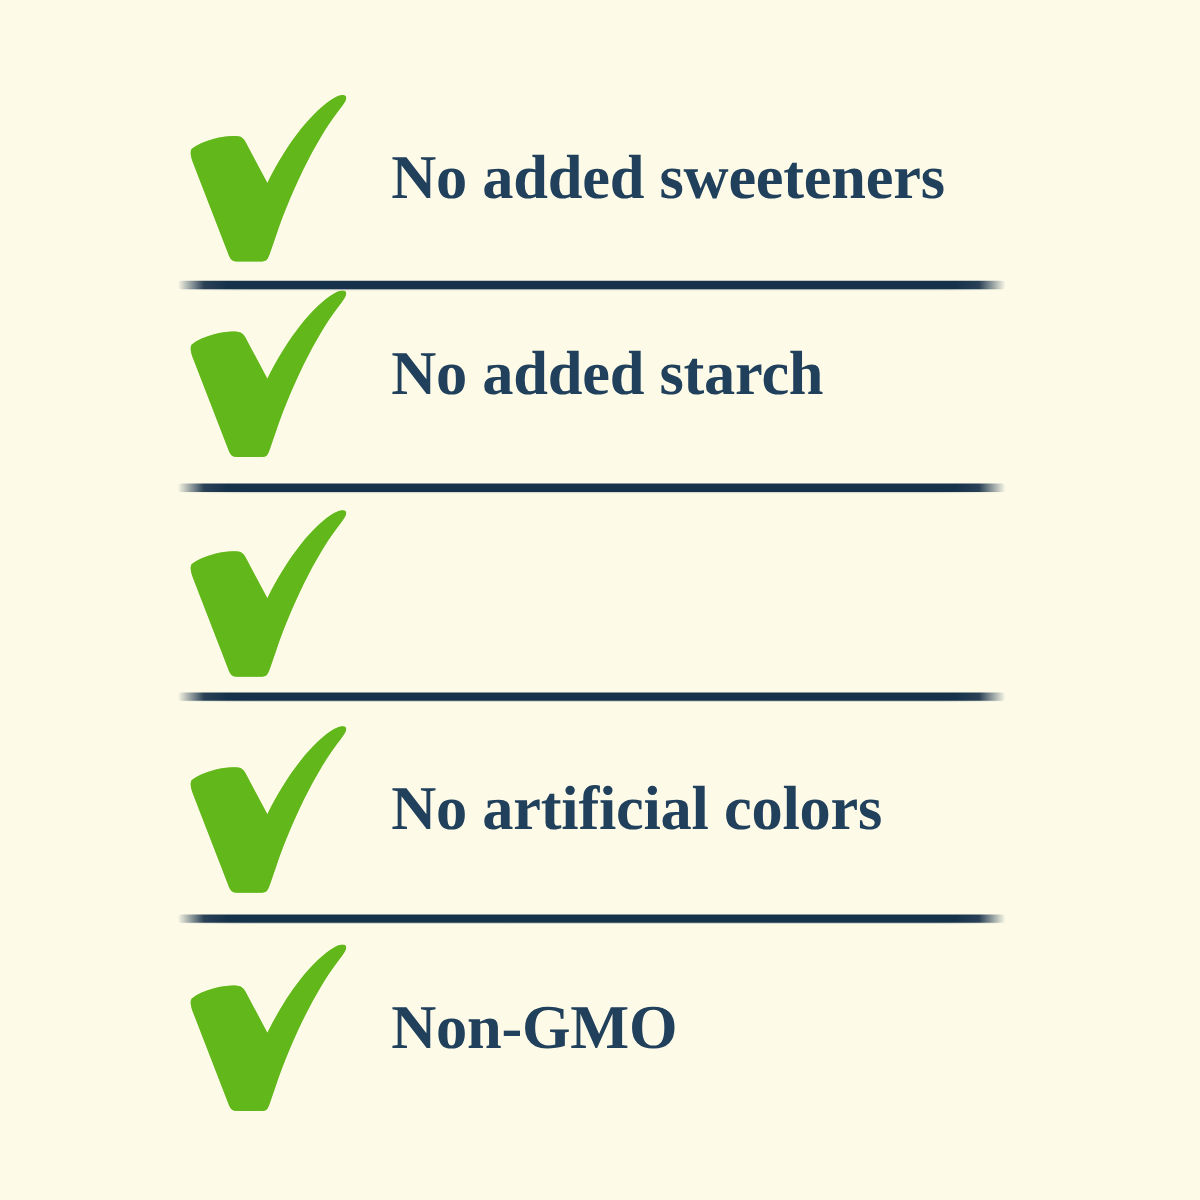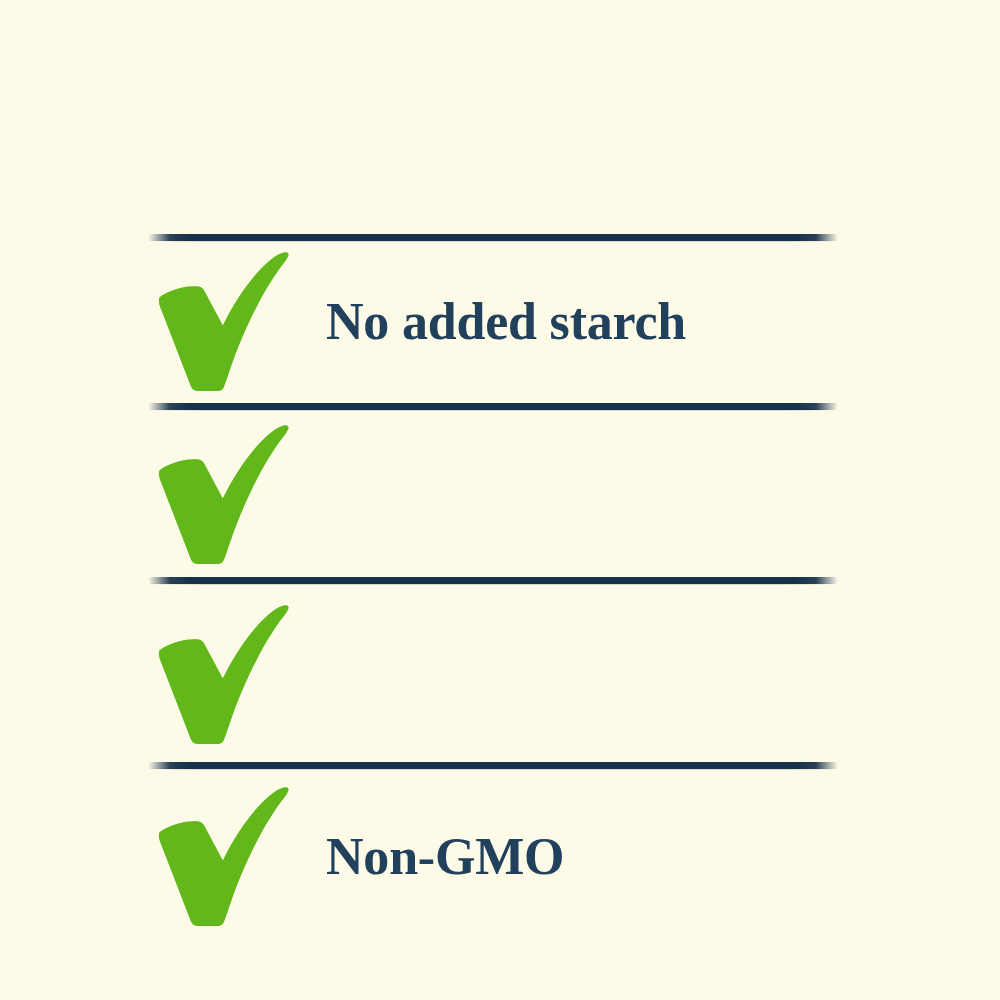--- a/index.html
+++ b/index.html
@@ -38,21 +38,21 @@
     position: absolute;
     left: 148px;
     width: 690px;
     height: 170px;
     display: flex;
     align-items: center;
     justify-content: flex-start;
   }
 
   .claim-row.r1 { top: 63px;  height: 172px; }
-  .claim-row.r2 { top: 240px; height: 164px; }
+  .claim-row.r2 { top: 230px; height: 164px; }
   .claim-row.r3 { top: 412px; height: 166px; }
   .claim-row.r4 { top: 588px; height: 174px; }
   .claim-row.r5 { top: 772px; height: 170px; }
 
   .check-slot {
     flex: 0 0 auto;
     width: 150px;
     height: 150px;
     display: flex;
     align-items: center;
@@ -118,20 +118,35 @@
   .divider.d3 { top: 577px; }
   .divider.d4 { top: 762px; }
 </style>
 </head>
 <body>
 
 <div class="claims-panel">
 
   <ul class="claims-list">
 
+    <li class="claim-row r1">
+      <span class="check-slot">
+        <svg class="check-icon" viewBox="0 0 132 140" xmlns="http://www.w3.org/2000/svg" aria-hidden="true">
+          <path d="M2.6 45.2 C7.5 41.4 14.0 38.6 21.5 36.6 C29.0 34.6 36.2 33.8 41.6 34.6
+                   C44.3 35.0 46.0 36.4 47.4 39.0 L65.8 73.6
+                   C74.0 57.0 83.4 41.6 93.6 28.8 C103.0 17.0 112.6 7.8 121.4 2.6
+                   C125.6 0.1 129.4 -0.6 130.9 1.0 C132.3 2.5 131.1 5.6 127.8 9.8
+                   C118.6 21.3 109.0 36.6 100.0 54.0 C89.6 74.0 80.2 96.2 73.0 117.4
+                   C70.6 124.4 68.6 130.4 67.0 134.6 C65.9 137.6 64.3 138.9 61.4 138.9
+                   L40.4 138.9 C37.2 138.9 35.2 137.5 33.9 134.3
+                   L4.0 57.0 C2.0 51.8 1.2 47.8 2.6 45.2 Z" fill="#62B81A"></path>
+        </svg>
+      </span>
+      <span class="claim-label">No added sweeteners</span>
+    </li>
 
     <li class="claim-row r2">
       <span class="check-slot">
         <svg class="check-icon" viewBox="0 0 132 140" xmlns="http://www.w3.org/2000/svg" aria-hidden="true">
           <path d="M2.6 45.2 C7.5 41.4 14.0 38.6 21.5 36.6 C29.0 34.6 36.2 33.8 41.6 34.6
                    C44.3 35.0 46.0 36.4 47.4 39.0 L65.8 73.6
                    C74.0 57.0 83.4 41.6 93.6 28.8 C103.0 17.0 112.6 7.8 121.4 2.6
                    C125.6 0.1 129.4 -0.6 130.9 1.0 C132.3 2.5 131.1 5.6 127.8 9.8
                    C118.6 21.3 109.0 36.6 100.0 54.0 C89.6 74.0 80.2 96.2 73.0 117.4
                    C70.6 124.4 68.6 130.4 67.0 134.6 C65.9 137.6 64.3 138.9 61.4 138.9
@@ -163,20 +178,21 @@
           <path d="M2.6 45.2 C7.5 41.4 14.0 38.6 21.5 36.6 C29.0 34.6 36.2 33.8 41.6 34.6
                    C44.3 35.0 46.0 36.4 47.4 39.0 L65.8 73.6
                    C74.0 57.0 83.4 41.6 93.6 28.8 C103.0 17.0 112.6 7.8 121.4 2.6
                    C125.6 0.1 129.4 -0.6 130.9 1.0 C132.3 2.5 131.1 5.6 127.8 9.8
                    C118.6 21.3 109.0 36.6 100.0 54.0 C89.6 74.0 80.2 96.2 73.0 117.4
                    C70.6 124.4 68.6 130.4 67.0 134.6 C65.9 137.6 64.3 138.9 61.4 138.9
                    L40.4 138.9 C37.2 138.9 35.2 137.5 33.9 134.3
                    L4.0 57.0 C2.0 51.8 1.2 47.8 2.6 45.2 Z" fill="#62B81A"></path>
         </svg>
       </span>
+      <span class="claim-label">No artificial colors</span>
     </li>
 
     <li class="claim-row r5">
       <span class="check-slot">
         <svg class="check-icon" viewBox="0 0 132 140" xmlns="http://www.w3.org/2000/svg" aria-hidden="true">
           <path d="M2.6 45.2 C7.5 41.4 14.0 38.6 21.5 36.6 C29.0 34.6 36.2 33.8 41.6 34.6
                    C44.3 35.0 46.0 36.4 47.4 39.0 L65.8 73.6
                    C74.0 57.0 83.4 41.6 93.6 28.8 C103.0 17.0 112.6 7.8 121.4 2.6
                    C125.6 0.1 129.4 -0.6 130.9 1.0 C132.3 2.5 131.1 5.6 127.8 9.8
                    C118.6 21.3 109.0 36.6 100.0 54.0 C89.6 74.0 80.2 96.2 73.0 117.4

